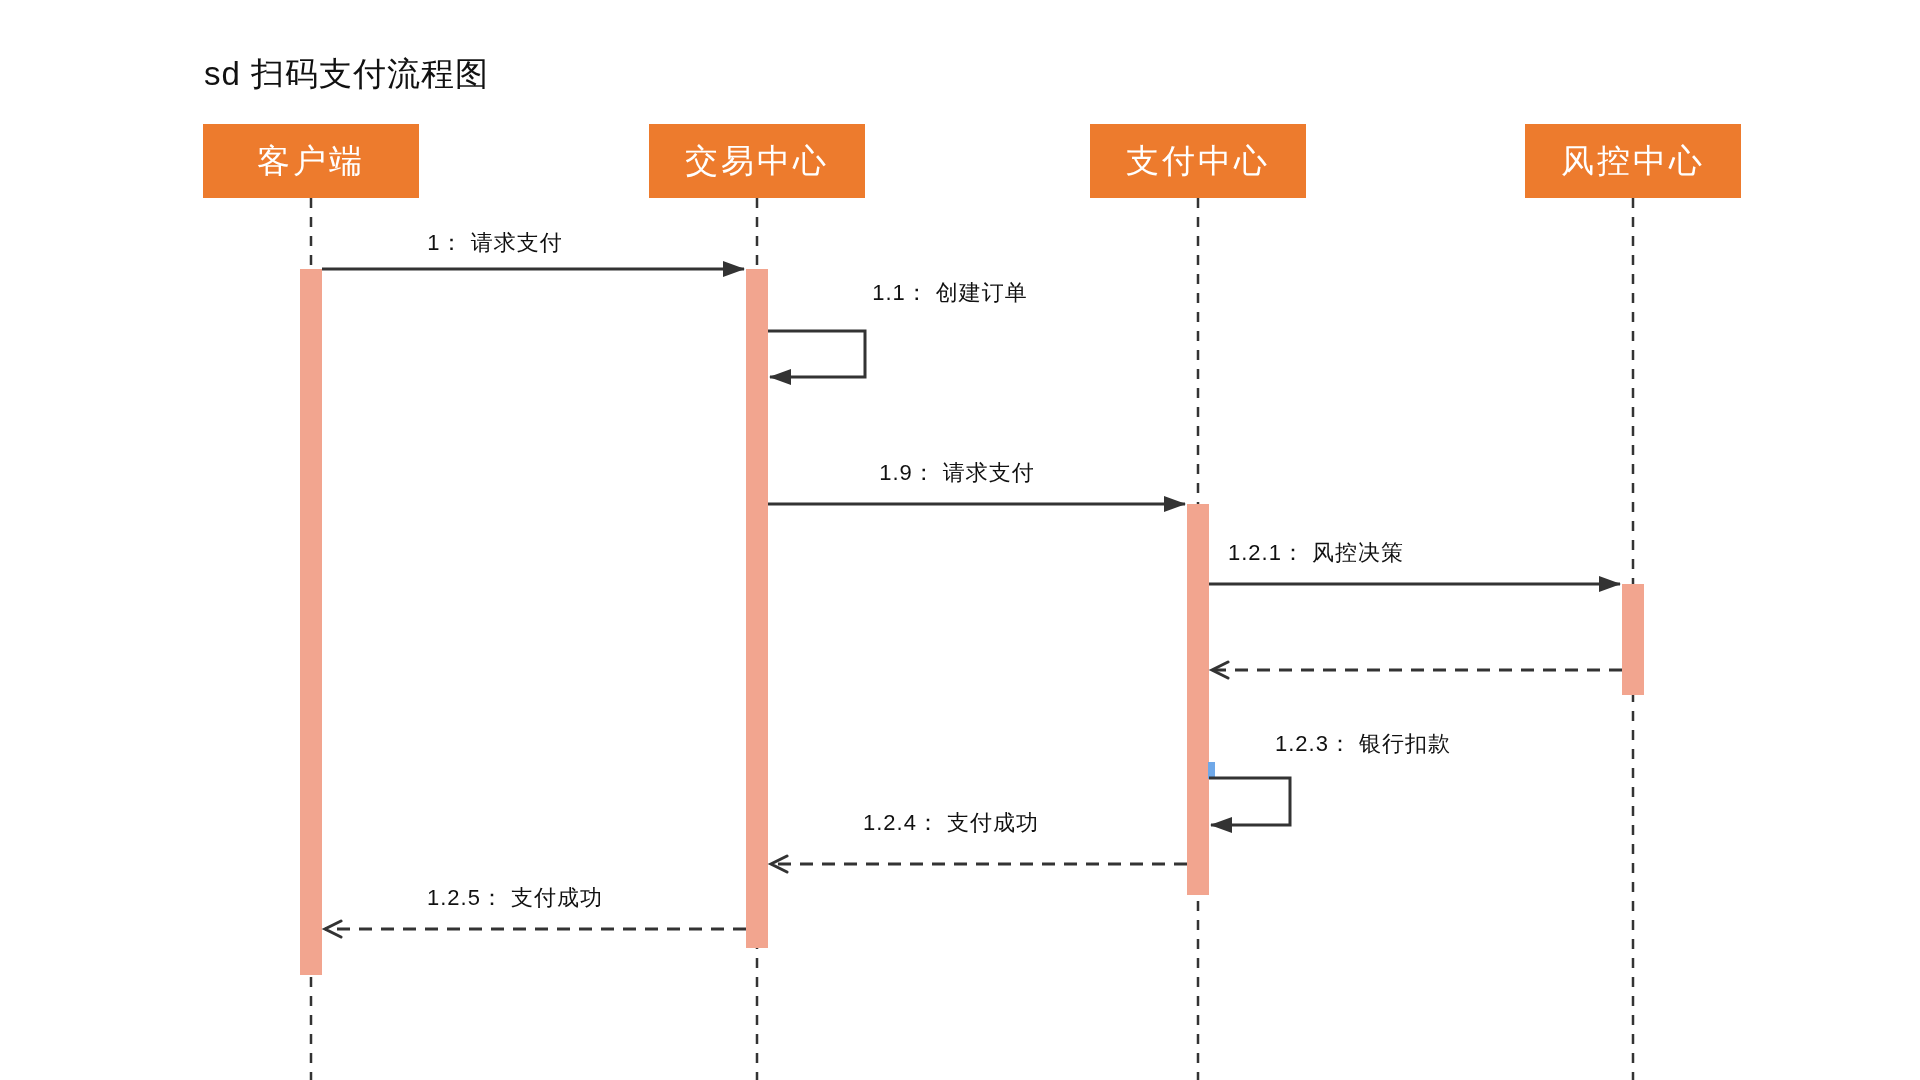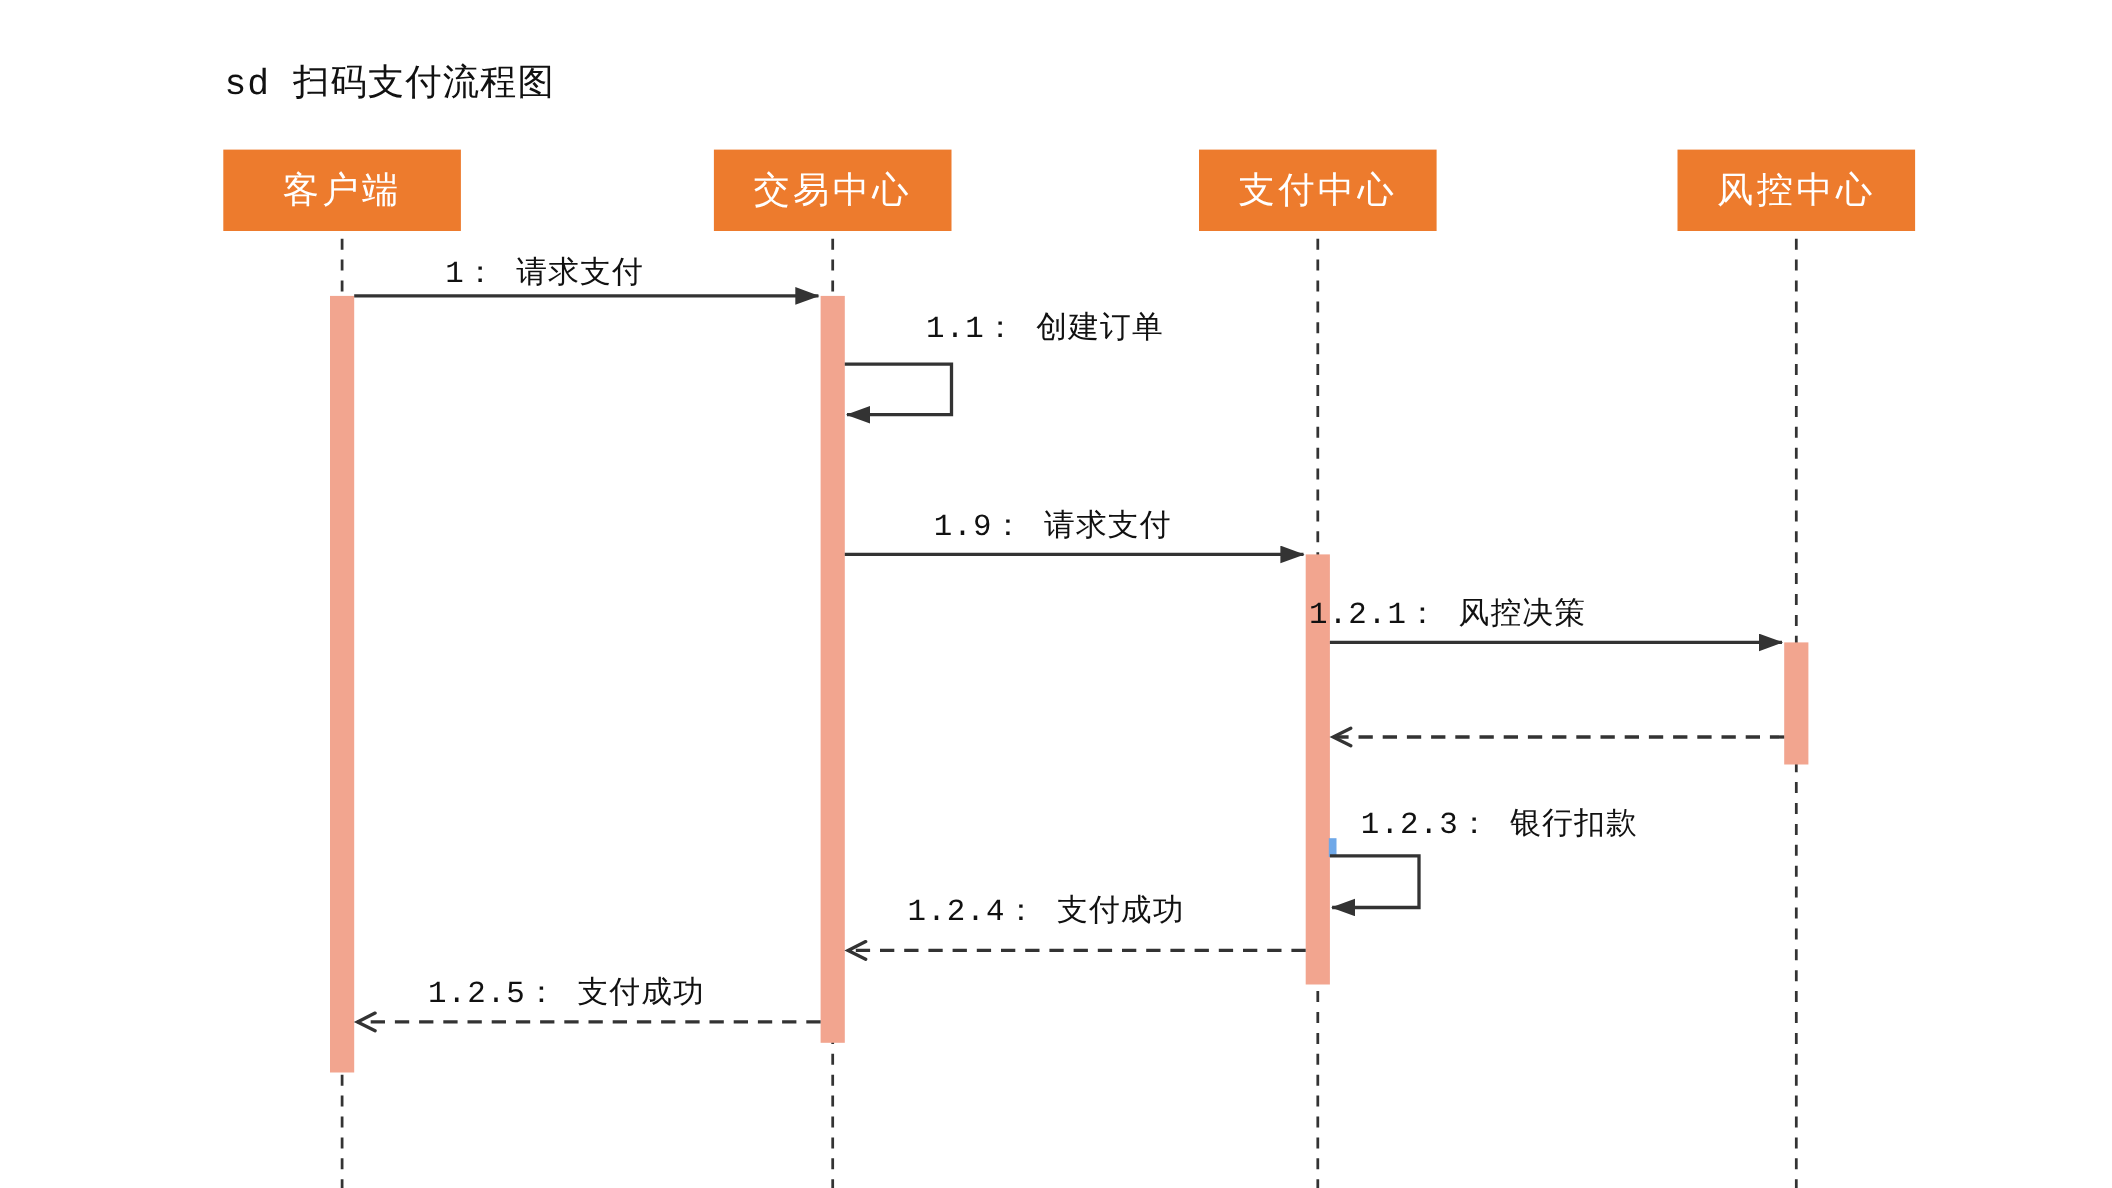--- a/index.html
+++ b/index.html
@@ -1,34 +1,34 @@
 <!DOCTYPE html>
 <html style="--actor-fill: #ED7B2D; --activation-fill: #F2A58F; --line: #333333; --text: #111111; --background: #FFFFFF;"><head>
 <meta charset="utf-8">
 <style>
   html,body{margin:0;padding:0;background:#ffffff;}
   .stage{
     position:relative;width:1920px;height:1080px;overflow:hidden;
     background:var(--background,#ffffff);
-    font-family:Liberation Mono, monospace;
+    font-family:Liberation Sans, sans-serif;
   }
   .layer{position:absolute;left:0;top:0;}
   .title{
     position:absolute;left:204px;top:52px;
     font-size:33px;font-weight:500;color:var(--text,#111111);letter-spacing:1px;
   }
   .actor{
     position:absolute;top:124px;width:216px;height:74px;
     background:var(--actor-fill,#ED7B2D);color:#ffffff;
     display:flex;align-items:center;justify-content:center;
-    font-size:33px;font-weight:500;letter-spacing:3px;margin-top:12px;
+    font-size:33px;font-weight:500;letter-spacing:3px;
   }
   .msg-label{
     position:absolute;transform:translateX(-50%);
-    font-size:28px;font-weight:500;color:var(--text,#111111);
+    font-size:22px;font-weight:500;color:var(--text,#111111);
     white-space:nowrap;letter-spacing:1px;
   }
   .lifeline{stroke:var(--line,#333333);stroke-width:2.5;stroke-dasharray:10 9;}
   .activation{fill:var(--activation-fill,#F2A58F);}
   .msg{stroke:var(--line,#333333);stroke-width:3;fill:none;}
   .dashed{stroke-dasharray:13 9;}
   .mk-filled{fill:var(--line,#333333);}
   .mk-open{fill:none;stroke:var(--line,#333333);stroke-width:3;stroke-linecap:round;}
   .cursor-artifact{fill:#6FA8E8;}
 </style>

